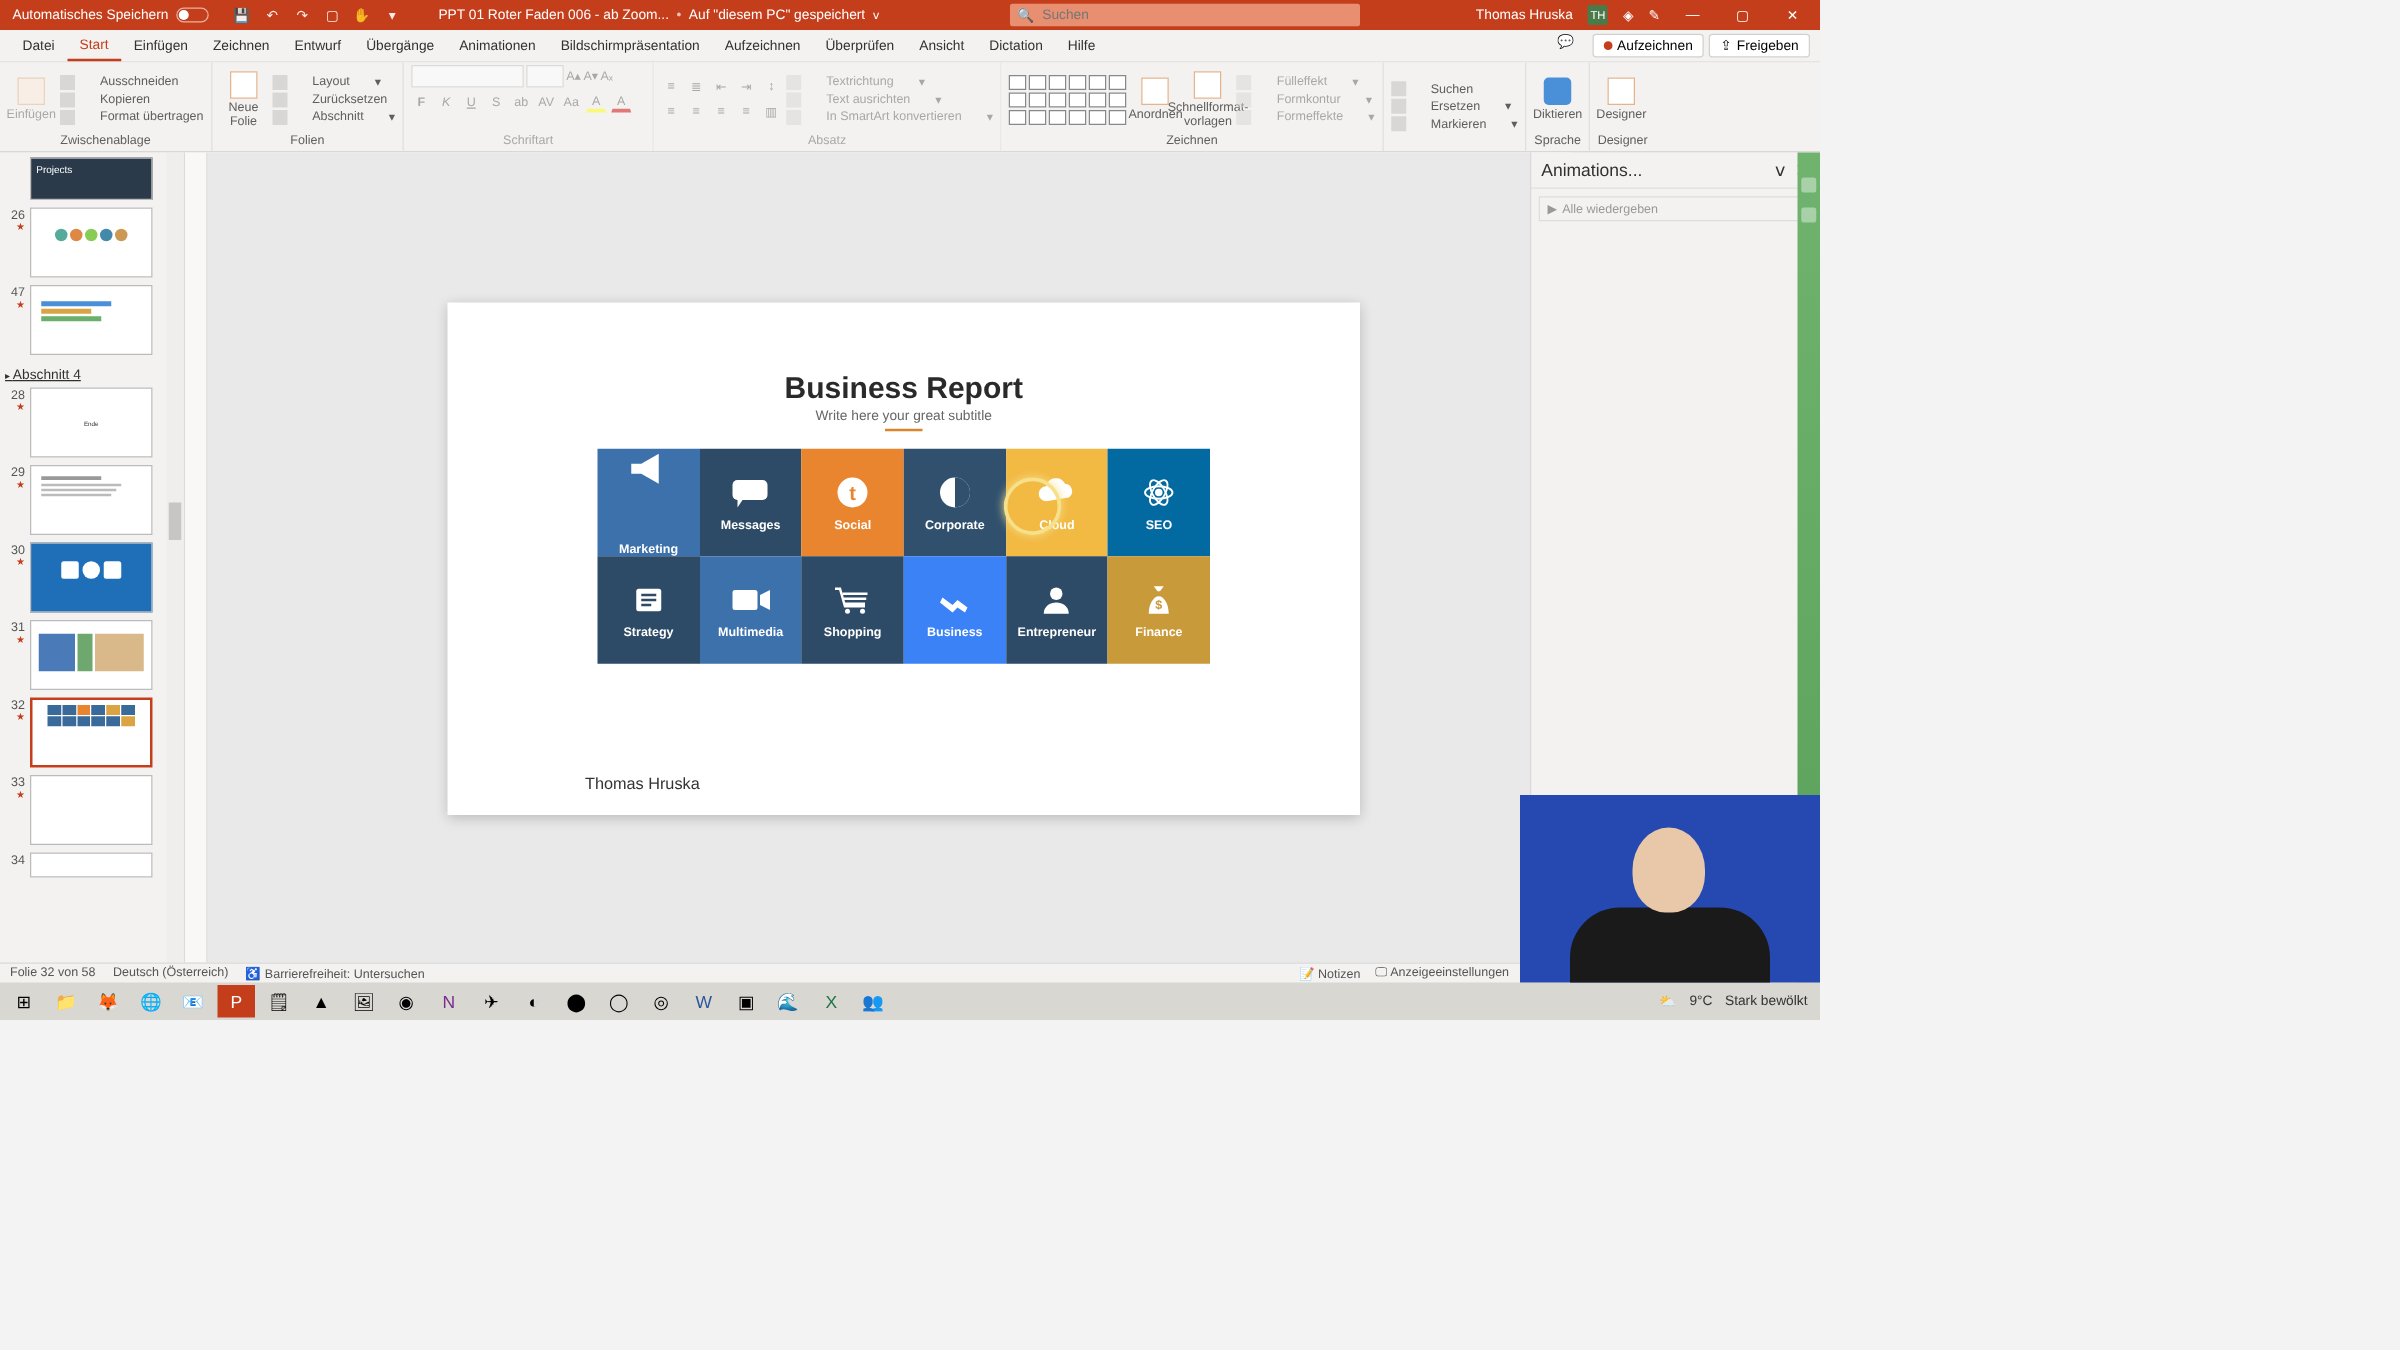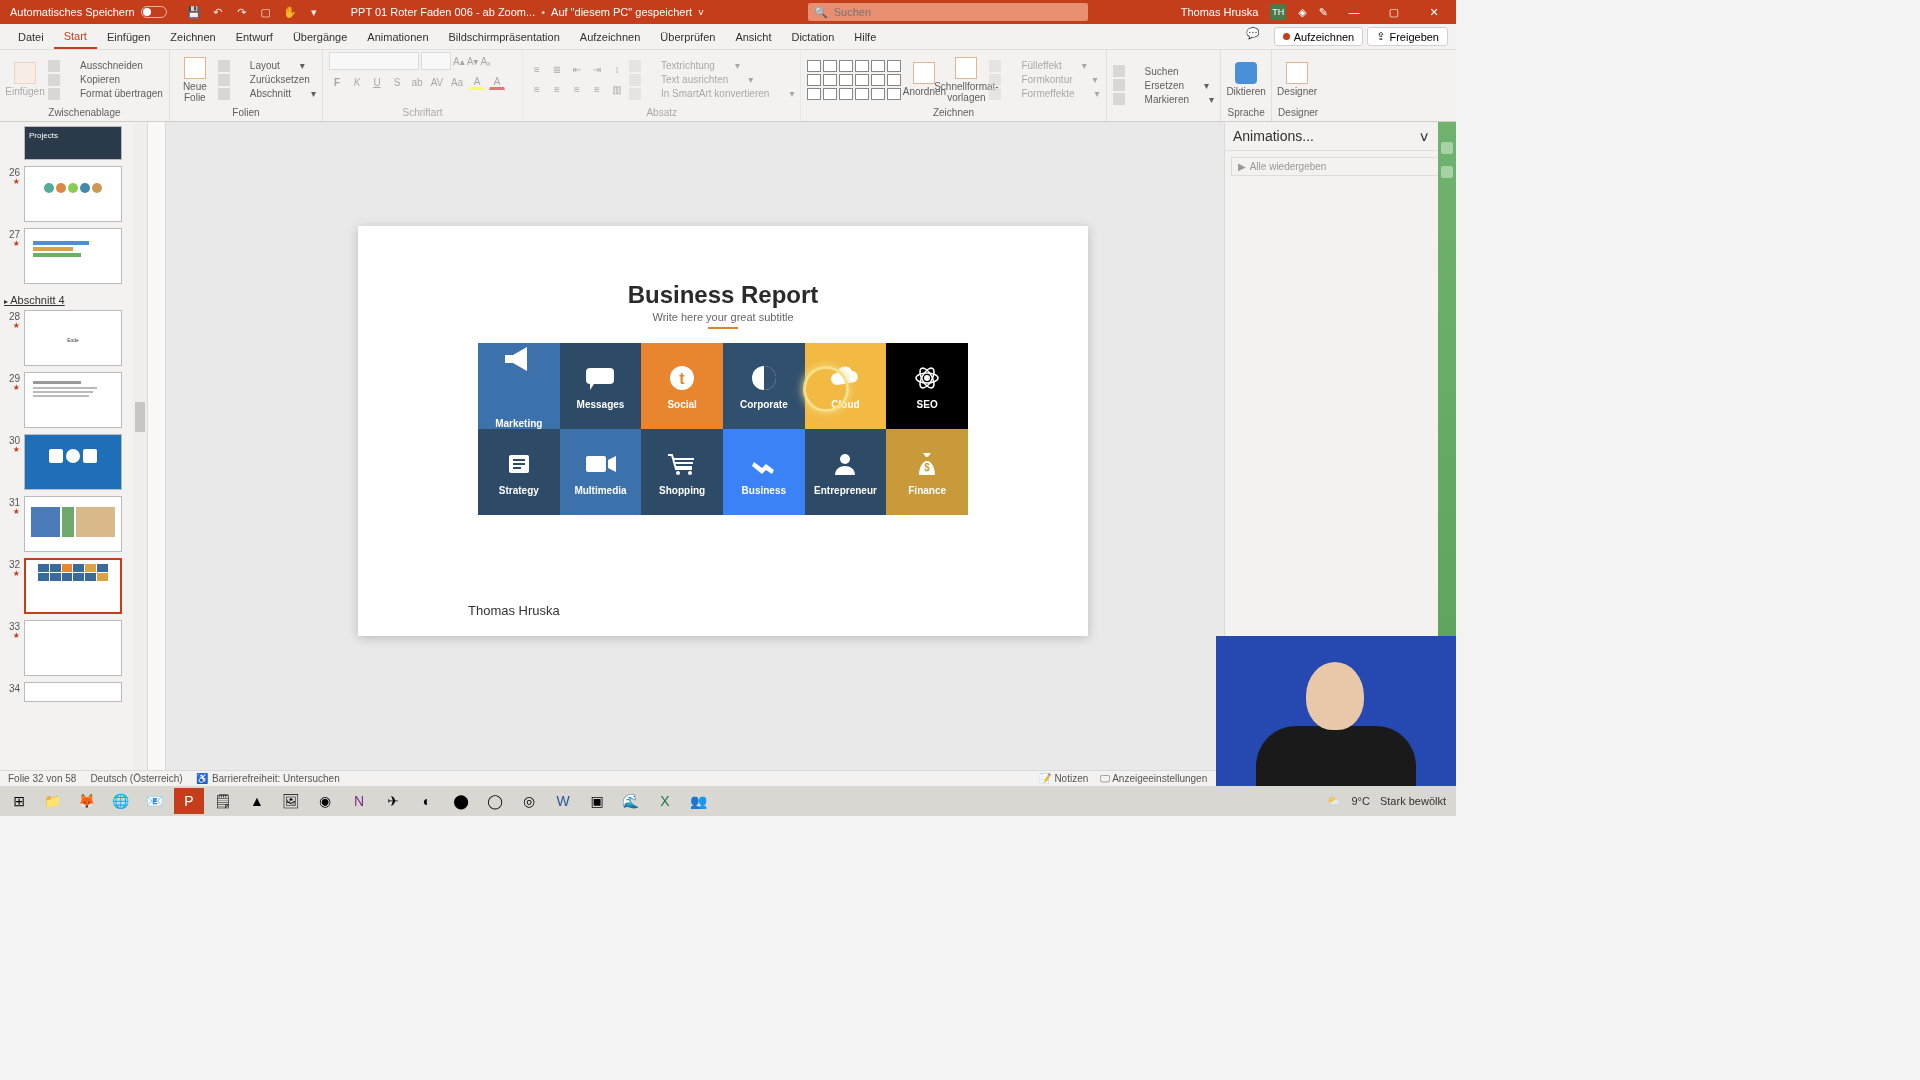--- a/index.html
+++ b/index.html
@@ -68,29 +68,29 @@
   .section-hdr::before{content:"▸ "; font-size:8px;}
   .thumb .mini-title{font-size:5px; color:#333; text-align:center; padding-top:4px;}
   .thumb .mini-tiles{display:grid; grid-template-columns:repeat(6,1fr); gap:1px; width:70px; margin:4px auto;}
   .thumb .mini-tiles span{height:8px; background:#3a6a9a;}
   .thumb .mini-tiles span.o{background:#e8852e;}
   .thumb .mini-tiles span.y{background:#d9a441;}
 
   
   .editor { flex: 1; background: #e9e9e9; position: relative; overflow: hidden; }
   .ruler-v { position: absolute; left: 0; top: 0; bottom: 0; width: 18px; background: #f9f8f7; border-right: 1px solid #dadada; }
-  .slide { position: absolute; left: 210px; top: 104px; width: 730px; height: 410px; background: #fff; box-shadow: 0 2px 10px rgba(0,0,0,.2); }
+  .slide { position: absolute; left: 210px; top: 120px; width: 730px; height: 410px; background: #fff; box-shadow: 0 2px 10px rgba(0,0,0,.2); }
   .slide h1 { text-align: center; font-size: 24px; font-weight: 700; color: #2a2a2a; margin-top: 55px; }
   .slide .sub { text-align: center; font-size: 11px; color: #666; margin-top: 2px; }
   .slide .sub-underline{ width:30px; height:2px; background:#d8852e; margin:4px auto 0;}
   .tiles { width: 490px; margin: 14px auto 0; display: grid; grid-template-columns: repeat(6, 1fr); gap: 0; }
   .tile { height: 86px; display: flex; flex-direction: column; align-items: center; justify-content: center; gap: 6px; color: #fff; font-size: 10px; font-weight: 600; }
   .tile .tico { width: 36px; height: 30px; display: flex; align-items: center; justify-content: center; }
   .c-blue1{background:#3d71ab;gap:44px;} .c-navy{background:#2d4a66;} .c-orange{background:#e8852e;}
-  .c-navy2{background:#30506e;} .c-yellow{background:#f2b943;} .c-navy3{background:#000000;}
+  .c-navy2{background:#30506e;} .c-yellow{background:#f2b943;} .c-navy3{background:#0369a1;}
   .c-navy4{background:#2d4a66;} .c-blue2{background:#3d71ab;} .c-navy5{background:#2d4a66;}
   .c-grey{background:#3b82f6;} .c-navy6{background:#2d4a66;} .c-gold{background:#c99a3a;}
   .highlight-ring{position:absolute; width:46px; height:46px; border:3px solid #f6e08a; border-radius:50%; box-shadow:0 0 8px #f6e08a; pointer-events:none;}
   .author { position: absolute; left: 110px; bottom: 18px; font-size: 13px; color: #333; }
 
   
   .anim-pane { width: 232px; background: #f3f2f1; border-left: 1px solid #dadada; display: flex; flex-direction: column; }
   .anim-pane .hdr { display: flex; align-items: center; justify-content: space-between; padding: 6px 8px; font-size: 14px; color: #323130; border-bottom: 1px solid #e1dfdd; }
   .anim-pane .hdr .icons{display:flex; gap:8px;}
   .anim-pane .play { margin: 6px; font-size: 10px; color: #999; border: 1px solid #ddd; padding: 3px 6px; display:flex; align-items:center; gap:4px; cursor:pointer;}
@@ -404,21 +404,21 @@
           <div style="display:flex;gap:2px;justify-content:center;margin-top:16px;">
             <span style="width:10px;height:10px;border-radius:50%;background:#5a9;"></span>
             <span style="width:10px;height:10px;border-radius:50%;background:#d84;"></span>
             <span style="width:10px;height:10px;border-radius:50%;background:#8c5;"></span>
             <span style="width:10px;height:10px;border-radius:50%;background:#48a;"></span>
             <span style="width:10px;height:10px;border-radius:50%;background:#c95;"></span>
           </div>
         </div>
     </div>
     <div class="thumb-item">
-        <div class="thumb-num"><span>27</span><span class="star">★</span></div>
+        <div class="thumb-num"><span>47</span><span class="star">★</span></div>
       <div class="thumb">
           <div style="margin:12px 8px;">
             <div style="height:4px;background:#4a90d9;margin-bottom:2px;width:70%;"></div>
             <div style="height:4px;background:#d9a441;margin-bottom:2px;width:50%;"></div>
             <div style="height:4px;background:#6ab06a;width:60%;"></div>
           </div>
         </div>
     </div>
     <div class="section-hdr">Abschnitt 4</div>
     <div class="thumb-item">

